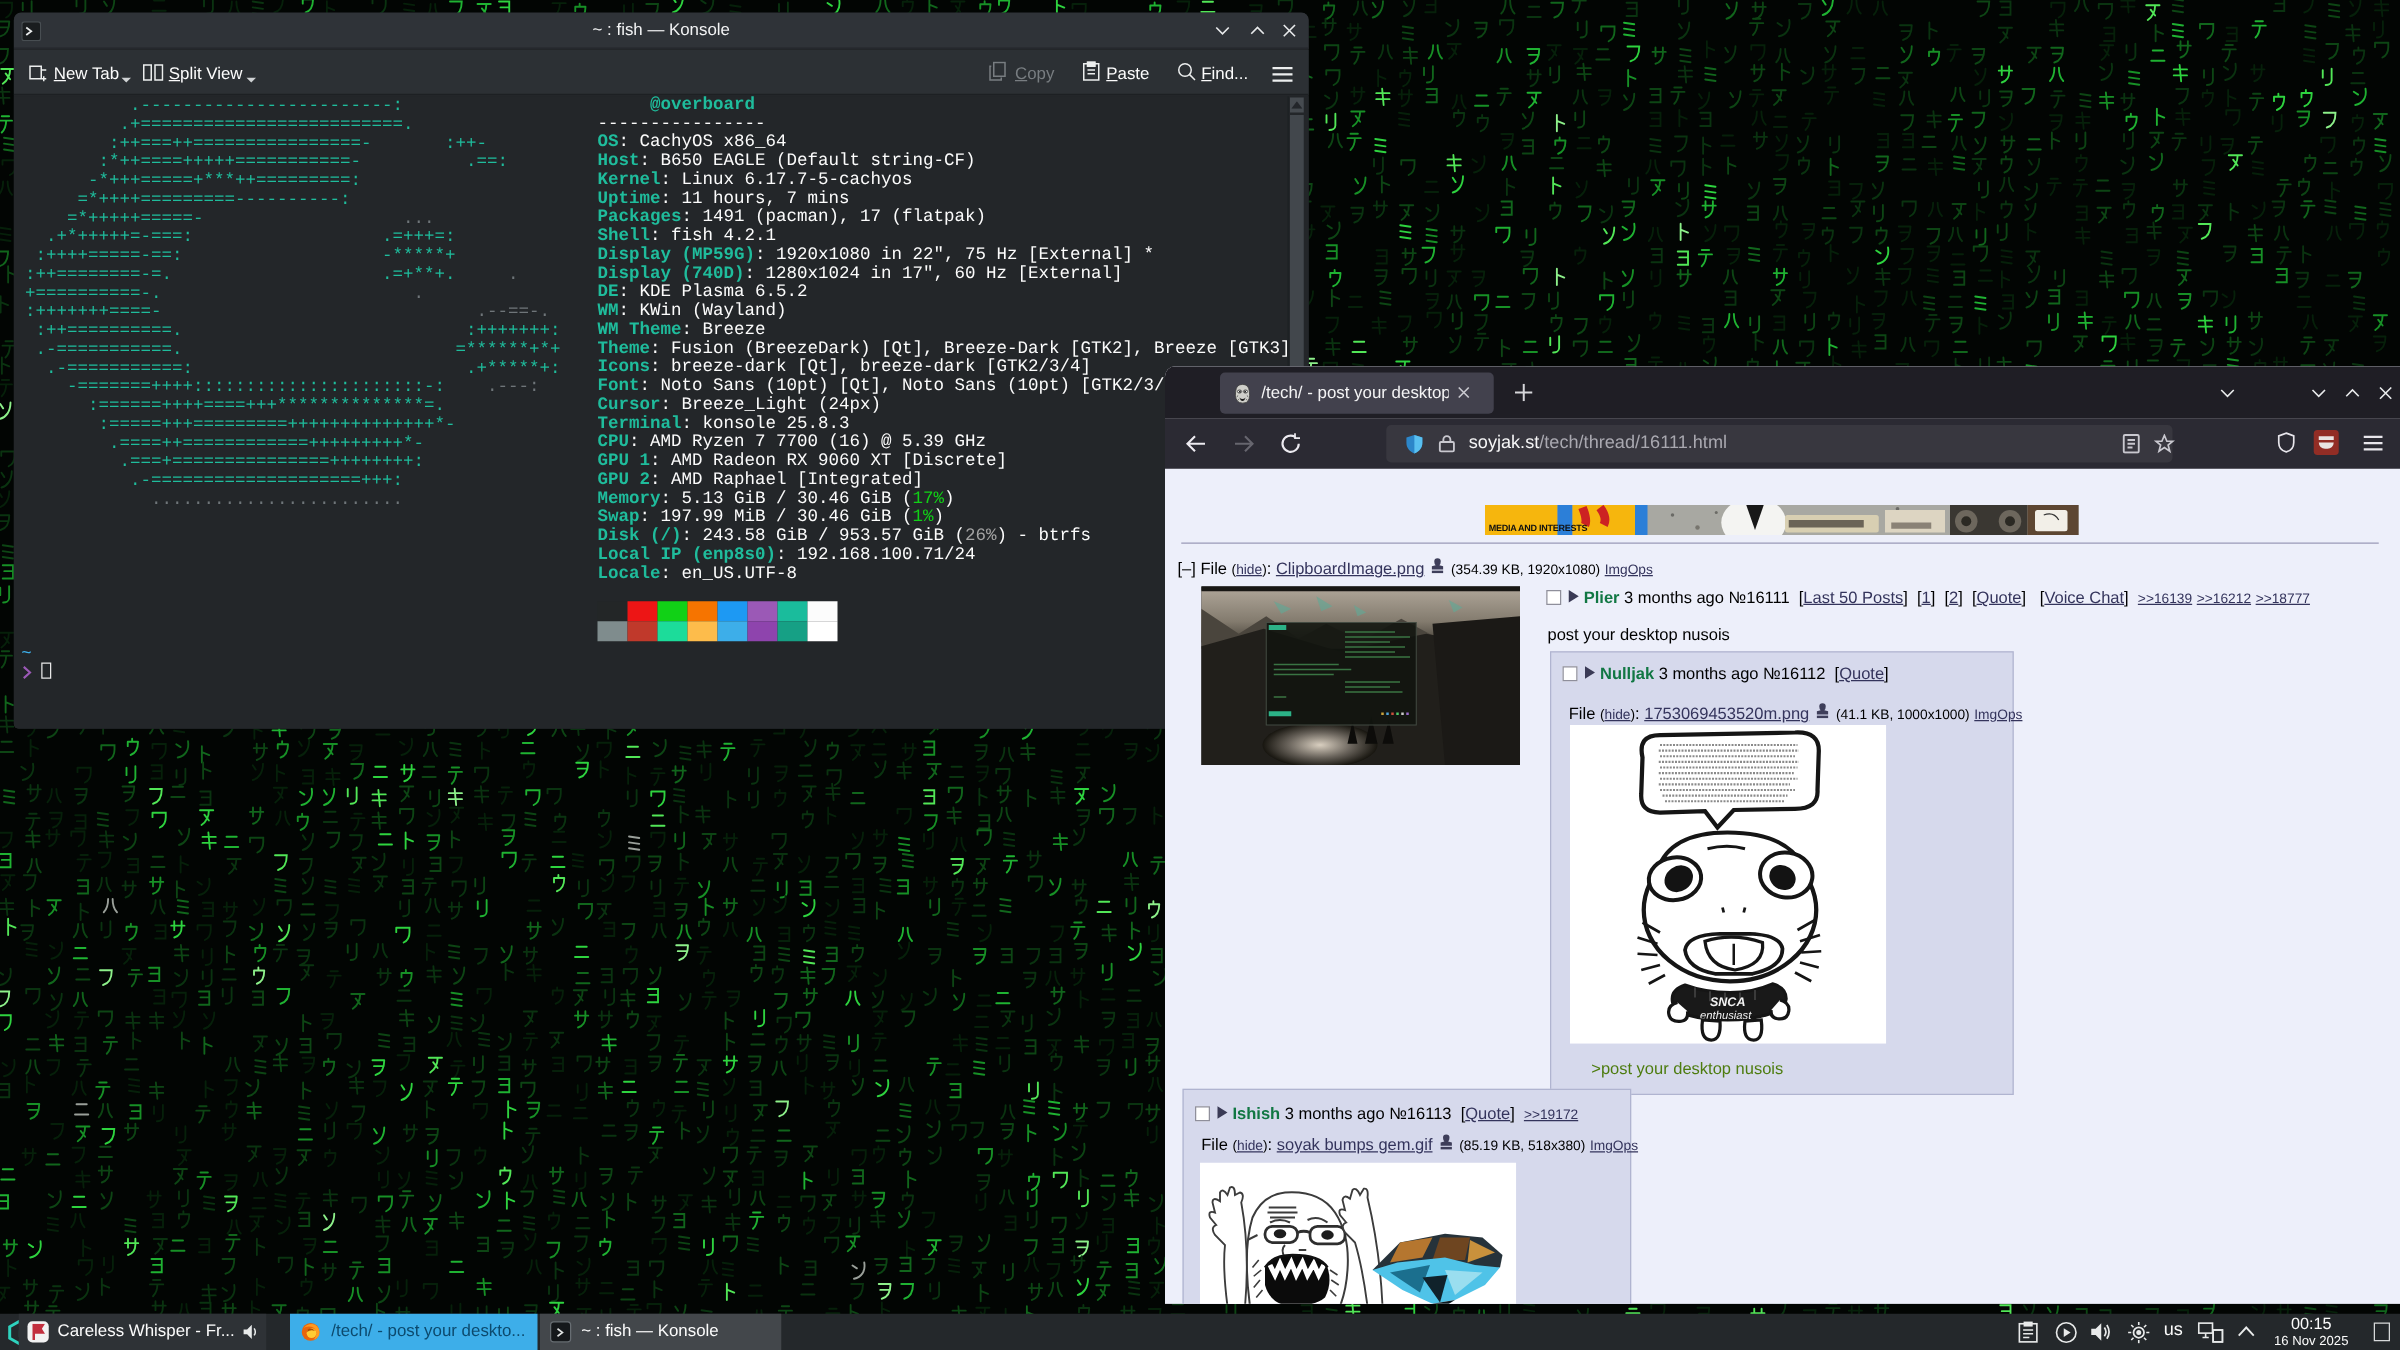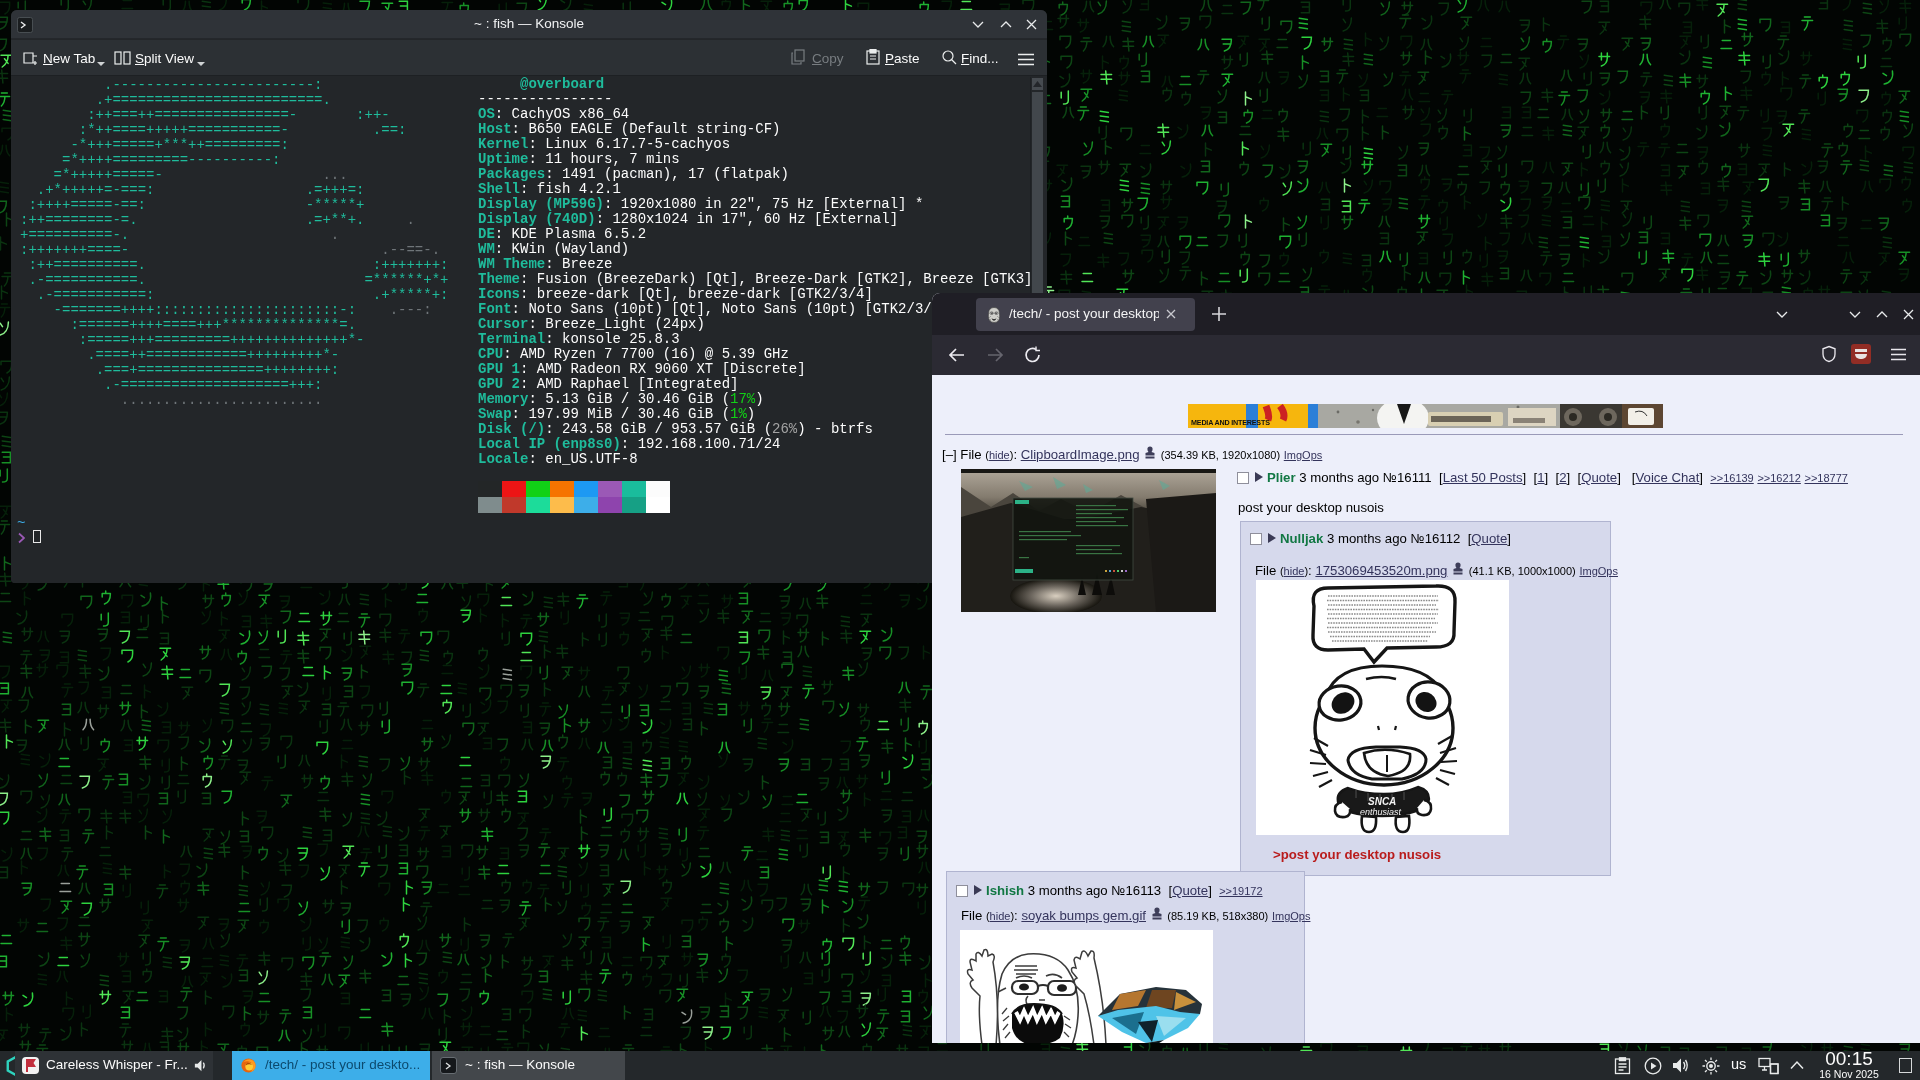--- a/index.html
+++ b/index.html
@@ -40,21 +40,21 @@
 #page { position:absolute; left:0; top:111px; width:100%; height:639px; background:#edeffa;
   font-size:13.2px; color:#000; white-space:nowrap; }
 a.nv { color:#34345c;margin-top:20px; }
 .small { font-size:11px; }
 .postbox { position:absolute; background:#d6d9ec; border:1px solid #b0b4d0; }
 .name { color:#117743; font-weight:bold; }
 .cb { display:inline-block; width:12px; height:12px; background:#fff; border:1px solid #8f8f9b;
   vertical-align:-2px; }
 .tri { display:inline-block; width:0; height:0; border-left:8px solid #3a3a55;
   border-top:5px solid transparent; border-bottom:5px solid transparent; margin:0 4px 0 6px; }
-.gt { color:#b91c1c;font-weight:bold; }
+.gt { color:#4d7c0f; }
 
 
 #taskbar { position:absolute; left:0; top:1051px; width:1920px; height:29px; background:#24282b;
   color:#fcfcfc; font-size:13.5px; }
 .task { position:absolute; top:0; height:29px; }
 </style></head>
 <body>
 <svg class="matrix" width="1920" height="1080" viewBox="0 0 1920 1080">
     <defs>
       <path id="g0" d="M0 1.2 H10.6 M7.1 1.2 C7.1 5.9 4.7 10.6 1.2 13 M3.5 4.7 L7.1 9.4"></path>
@@ -1831,20 +1831,38 @@
   <svg class="abs" style="left:16px;top:11px" width="18" height="18" stroke="#eceaf0" stroke-width="1.7" fill="none">
     <path d="M16 9 H2 M8 3 L2 9 L8 15"></path>
   </svg>
   <svg class="abs" style="left:54px;top:11px" width="18" height="18" stroke="#66656e" stroke-width="1.7" fill="none">
     <path d="M2 9 H16 M10 3 L16 9 L10 15"></path>
   </svg>
   <svg class="abs" style="left:92px;top:11px" width="18" height="18" stroke="#eceaf0" stroke-width="1.7" fill="none">
     <path d="M15 9 A6.5 6.5 0 1 1 12 3.5"></path>
         <path d="M12 0.5 V4.5 H16" stroke-width="1.4"></path>
   </svg>
+  <div id="urlbar">
+    <svg class="abs" style="left:14px;top:6px" width="17" height="18" viewBox="0 0 24 24">
+      <path d="M12 2 L21 5 V11 C21 17 17 21 12 23 C7 21 3 17 3 11 V5 Z" fill="#2c86c9"></path>
+      <path d="M12 2 L21 5 V11 C21 17 17 21 12 23 Z" fill="#59c0f0"></path>
+    </svg>
+    <svg class="abs" style="left:41px;top:7px" width="15" height="16" viewBox="0 0 16 17" stroke="#c9c8cf" fill="none" stroke-width="1.6">
+      <rect x="2" y="7" width="12" height="8" rx="1"></rect>
+          <path d="M5 7 V5 a3 3 0 0 1 6 0 V7"></path>
+    </svg>
+    <span class="abs" style="left:66px;top:6px">soyjak.st<span style="color:#a9a8b0">/tech/thread/16111.html</span></span>
+    <svg class="abs" style="left:588px;top:7px" width="16" height="16" stroke="#c9c8cf" fill="none" stroke-width="1.5">
+      <rect x="2" y="1" width="12" height="14" rx="1"></rect>
+          <path d="M5 5 H11 M5 8 H11 M5 11 H9"></path>
+    </svg>
+    <svg class="abs" style="left:614px;top:7px" width="17" height="16" viewBox="0 0 24 24" stroke="#c9c8cf" fill="none" stroke-width="2">
+      <path d="M12 2 L15 9 H22 L16.5 13.5 L18.5 21 L12 16.5 L5.5 21 L7.5 13.5 L2 9 H9 Z"></path>
+    </svg>
+  </div>
   <svg class="abs" style="left:888px;top:10px" width="18" height="18" viewBox="0 0 24 24" stroke="#e8e6ec" fill="none" stroke-width="1.8">
     <path d="M12 2 L20 5 V12 C20 18 16 21 12 22 C8 21 4 18 4 12 V5 Z"></path>
   </svg>
   <div class="abs" style="left:919px;top:9px;width:20px;height:20px;background:#922d25;border-radius:3px">
     <div class="abs" style="left:4px;top:5px;width:12px;height:3px;background:#e9e4e2"></div>
     <div class="abs" style="left:4px;top:10px;width:12px;height:5px;background:#e9e4e2;border-radius:0 0 6px 6px"></div>
   </div>
   <svg class="abs" style="left:958px;top:13px" width="17" height="13" stroke="#e8e6ec" stroke-width="1.7">
     <path d="M1 1.5 H16 M1 6.5 H16 M1 11.5 H16"></path>
   </svg>
@@ -2087,16 +2105,16 @@
   <svg class="abs" style="left:1758px;top:6px" width="21" height="18" viewBox="0 0 21 18" stroke="#e8eaea" fill="none" stroke-width="1.3">
     <rect x="1" y="1.5" width="11" height="8"></rect>
       <path d="M4 13 H9 M6.5 9.5 V13"></path>
     <rect x="12.5" y="7" width="7.5" height="9.5" fill="#24282b"></rect>
     <rect x="12.5" y="7" width="7.5" height="9.5"></rect>
   </svg>
   <svg class="abs" style="left:1790px;top:9px" width="14" height="10">
       <path d="M1 8.5 L7 2 L13 8.5" stroke="#e8eaea" stroke-width="1.5" fill="none"></path>
     </svg>
   <div class="abs" style="left:1818px;top:1px;width:62px;text-align:center;line-height:13px">
-    <span style="font-size:19px">00:15</span><br><span style="font-size:10.5px">16 Nov 2025</span>
+    <span style="font-size:13px">00:15</span><br><span style="font-size:10.5px">16 Nov 2025</span>
   </div>
   <div class="abs" style="left:1899px;top:7px;width:13px;height:15px;border:1.3px solid #d7d9da"></div>
 </div>
 
 </body></html>

